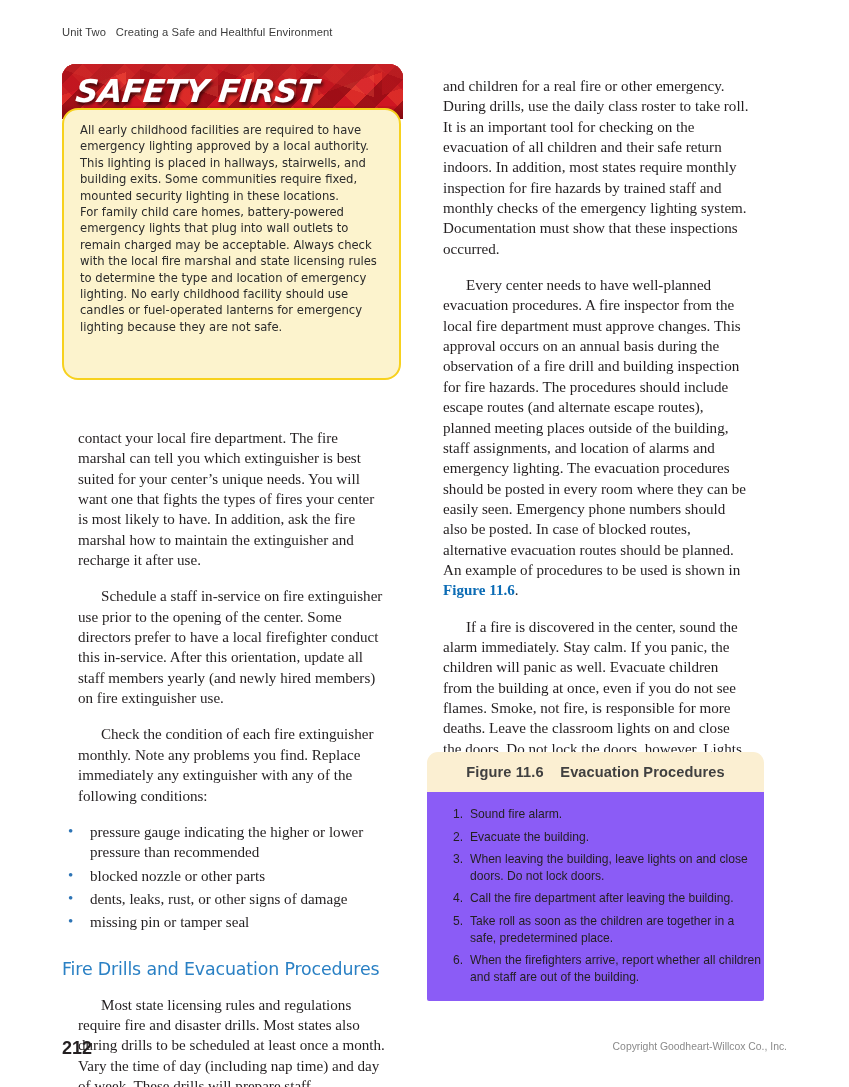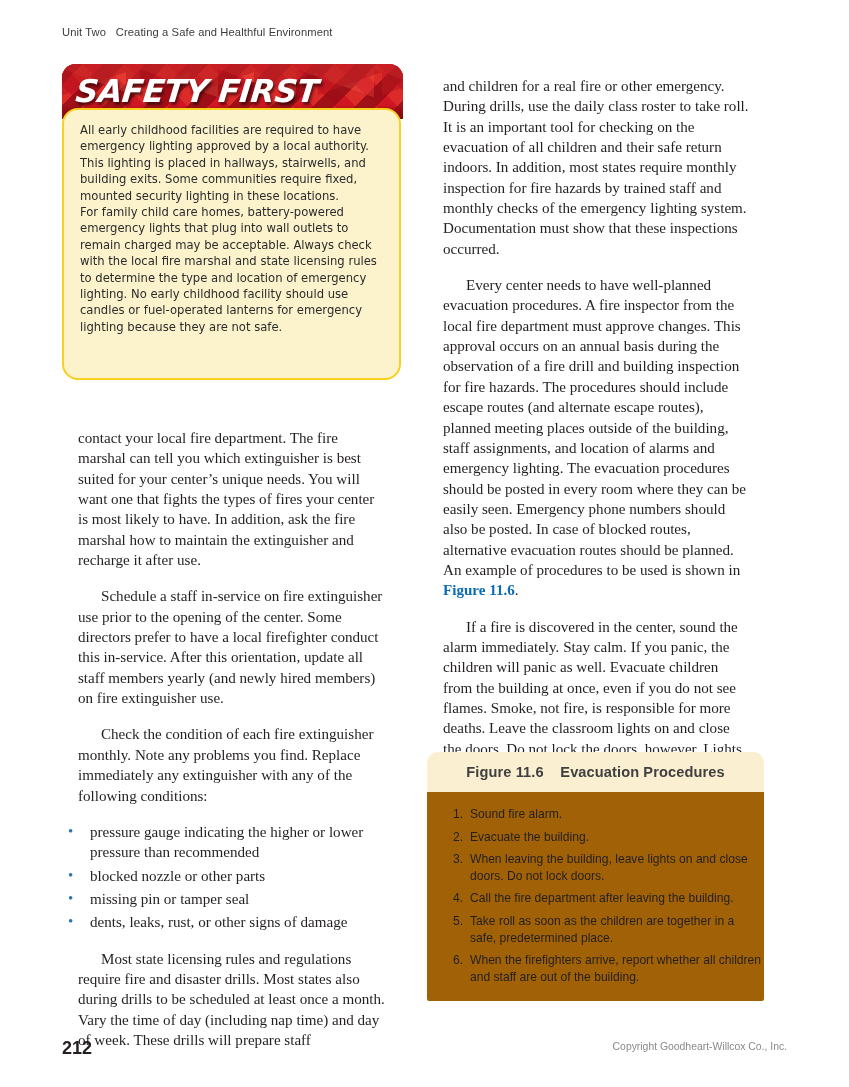--- a/index.html
+++ b/index.html
@@ -193,21 +193,21 @@
   }
   .figure-header .ftitle {
     font-family: "Liberation Sans", "DejaVu Sans", sans-serif;
     font-weight: bold;
     font-size: 14.6px;
     color: #404040;
     letter-spacing: 0.1px;
     white-space: pre;
   }
   .figure-body {
-    background: #a16207;
+    background: #8b5cf6;
     padding: 14px 2px 16px 16px;
     border-radius: 0 0 2px 2px;
   }
   ol.figure-list {
     margin: 0;
     padding: 0;
     list-style: none;
     counter-reset: fig;
   }
   ol.figure-list li {
@@ -270,23 +270,24 @@
     </div>
   </div>
 
   <div class="col-left" style="top:412px;">
     <p class="body">contact your local fire department. The fire marshal can tell you which extinguisher is best suited for your center’s unique needs. You will want one that fights the types of fires your center is most likely to have. In addition, ask the fire marshal how to maintain the extinguisher and recharge it after use.</p>
     <p class="body indent">Schedule a staff in-service on fire extinguisher use prior to the opening of the center. Some directors prefer to have a local firefighter conduct this in-service. After this orientation, update all staff members yearly (and newly hired members) on fire extinguisher use.</p>
     <p class="body indent">Check the condition of each fire extinguisher monthly. Note any problems you find. Replace immediately any extinguisher with any of the following conditions:</p>
     <ul class="bullets">
       <li>pressure gauge indicating the higher or lower pressure than recommended</li>
       <li>blocked nozzle or other parts</li>
+      <li>dents, leaks, rust, or other signs of damage</li>
       <li>missing pin or tamper seal</li>
-      <li>dents, leaks, rust, or other signs of damage</li>
     </ul>
+    <h2 class="section-head" style="margin-top:26px;margin-bottom:12px;">Fire Drills and Evacuation Procedures</h2>
     <p class="body indent">Most state licensing rules and regulations require fire and disaster drills. Most states also during drills to be scheduled at least once a month. Vary the time of day (including nap time) and day of week. These drills will prepare staff</p>
   </div>
 
   <div class="col-right">
     <p class="body">and children for a real fire or other emergency. During drills, use the daily class roster to take roll. It is an important tool for checking on the evacuation of all children and their safe return indoors. In addition, most states require monthly inspection for fire hazards by trained staff and monthly checks of the emergency lighting system. Documentation must show that these inspections occurred.</p>
     <p class="body indent"><span>Every center needs to have well-planned evacuation procedures. A fire inspector from the local fire department must approve changes. This approval occurs on an annual basis during the observation of a fire drill and building inspection for fire hazards. The procedures should include escape routes (and alternate escape routes), planned meeting places outside of the building, staff assignments, and location of alarms and emergency lighting. The evacuation procedures should be posted in every room where they can be easily seen. Emergency phone numbers should also be posted. In case of blocked routes, alternative evacuation routes should be planned. An example of procedures to be used is shown in </span><span class="xref">Figure 11.6</span><span>.</span></p>
     <p class="body indent">If a fire is discovered in the center, sound the alarm immediately. Stay calm. If you panic, the children will panic as well. Evacuate children from the building at once, even if you do not see flames. Smoke, not fire, is responsible for more deaths. Leave the classroom lights on and close the doors. Do not lock the doors, however. Lights allow firefighters to see better in a smoke-filled structure.</p>
   </div>
 
   <div class="figure-box">

